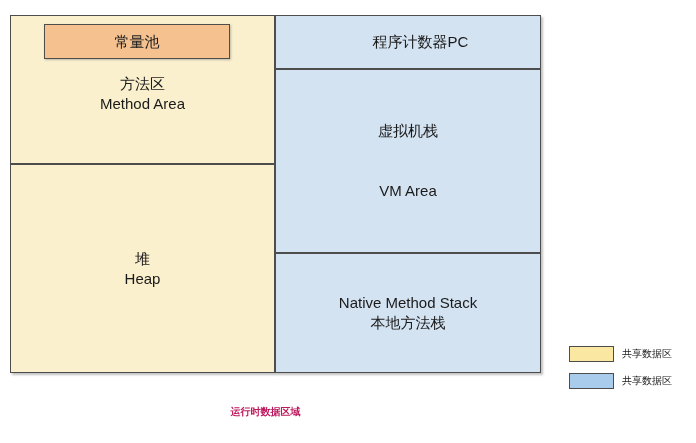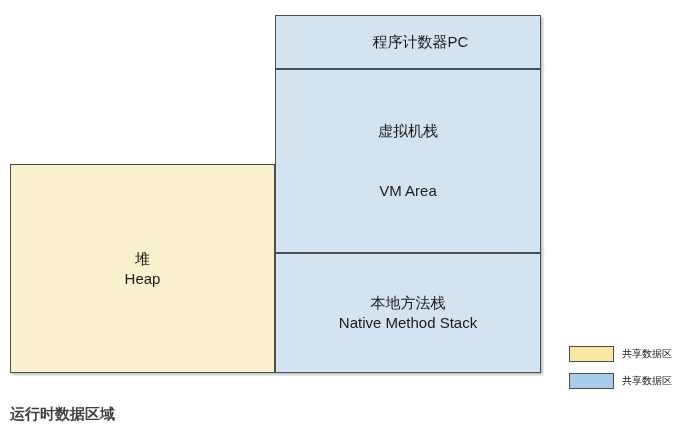--- a/index.html
+++ b/index.html
@@ -64,49 +64,58 @@
     margin-left: 8px;
     font-size: 10px;
     color: #1a1a1a;
     white-space: nowrap;
   }
   
   .caption {
     position: absolute;
     left: 10px; top: 405px;
     width: 511px;
-    text-align: left;
-    font-size: 15px;
+    text-align: center;
+    font-size: 10px;
     font-weight: bold;
-    color: #404040;
+    color: #be185d;
   }
 </style>
 </head>
 <body>
 
 <div class="canvas">
 
+  <div class="box method-area" style="background: rgb(250, 240, 206);">
+    <div class="box constant-pool" style="background: rgb(245, 194, 143);">
+      <span class="lbl">常量池</span>
+    </div>
+    <div class="area-label">
+      <div class="lbl">方法区</div>
+      <div class="lbl">Method Area</div>
+    </div>
+  </div>
 
   <div class="box heap" style="background: rgb(250, 240, 206);">
     <div class="lbl">堆</div>
     <div class="lbl">Heap</div>
   </div>
 
   <div class="box pc" style="background: rgb(212, 227, 242);">
     <div class="lbl">程序计数器PC</div>
   </div>
 
   <div class="box vm-stack" style="background: rgb(212, 227, 242); gap: 40px;">
     <div class="lbl">虚拟机栈</div>
     <div class="lbl">VM Area</div>
   </div>
 
   <div class="box native-stack" style="background: rgb(212, 227, 242);">
+    <div class="lbl">Native Method Stack</div>
     <div class="lbl">本地方法栈</div>
-    <div class="lbl">Native Method Stack</div>
   </div>
 
   <div class="legend">
     <div class="legend-row">
       <div class="legend-swatch" style="background: rgb(250, 232, 162);"></div>
       <div class="legend-label">共享数据区</div>
     </div>
     <div class="legend-row">
       <div class="legend-swatch" style="background: rgb(169, 204, 236);"></div>
       <div class="legend-label">共享数据区</div>

